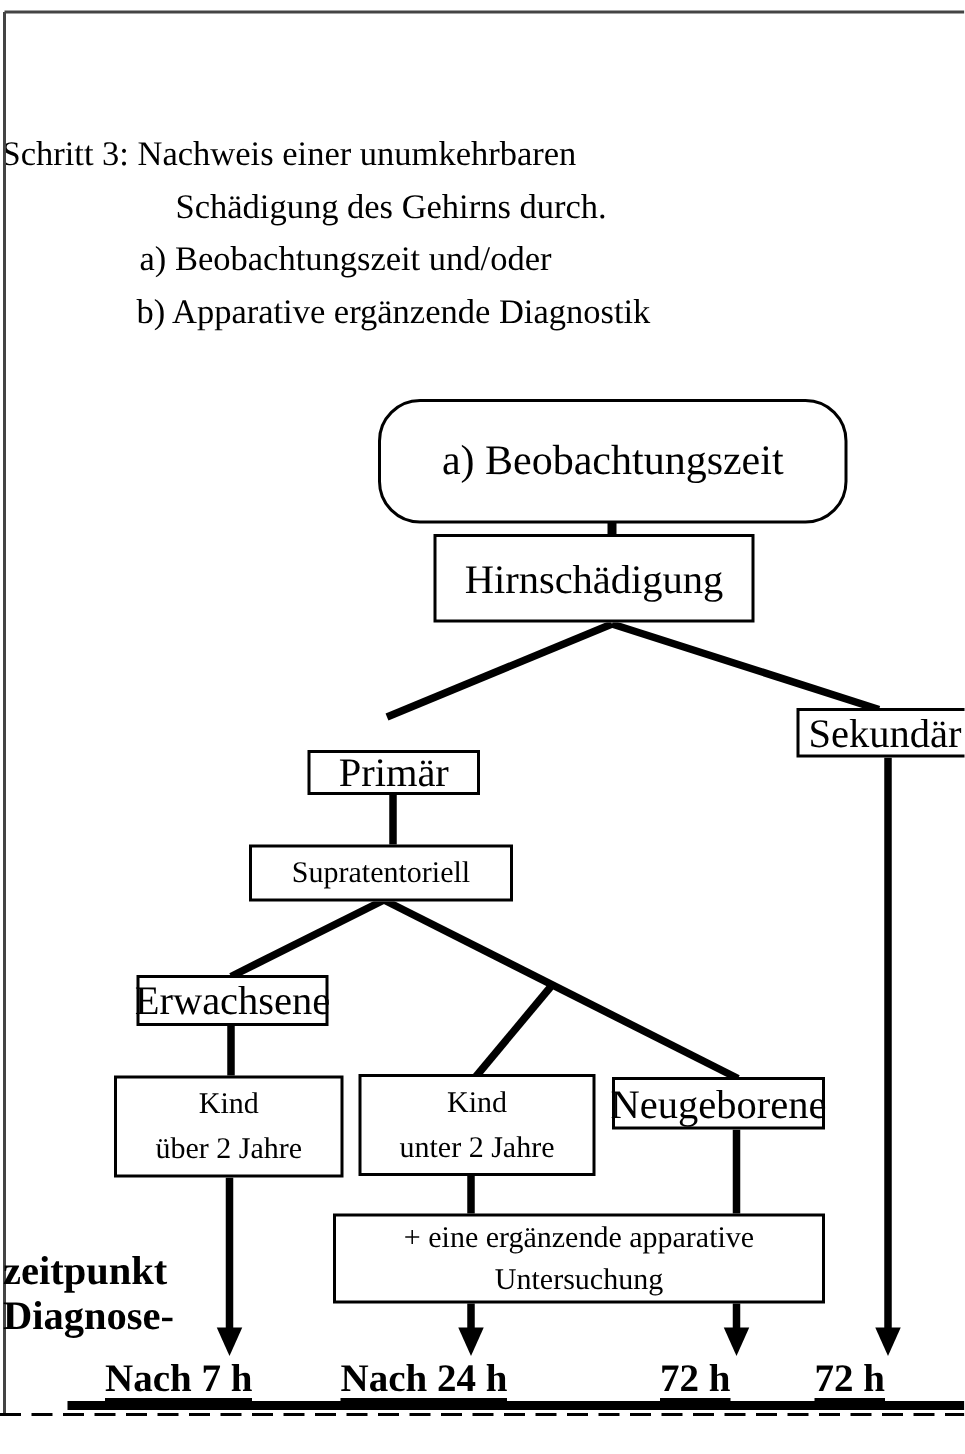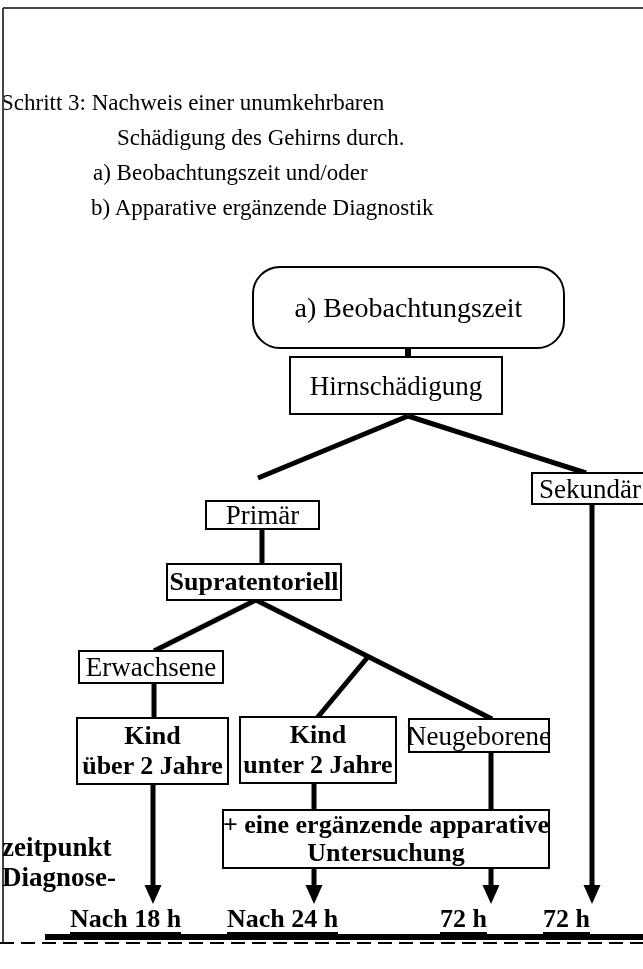--- a/index.html
+++ b/index.html
@@ -25,21 +25,21 @@
     display: flex;
     flex-direction: column;
     align-items: center;
     justify-content: center;
     text-align: center;
     font-size: 27px;
     line-height: 30px;
     white-space: nowrap;
     z-index: 2;
   }
-  .node.small { font-size: 26px; font-weight: bold; }
+  .node.small { font-size: 20px; }
   #svg-layer { position: absolute; left: 0; top: 0; z-index: 1; }
   .axis-label {
     position: absolute;
     font-weight: bold;
     font-size: 27px;
     line-height: 30px;
     white-space: nowrap;
     z-index: 2;
   }
   .tick {
@@ -91,21 +91,21 @@
 <div class="node" style="left:252px; top:242px; width:313px; height:83px; border-radius:28px; font-size:28px;margin-top:24px;">a) Beobachtungszeit</div>
 
 <div class="node" style="left:289px; top:356px; width:214px; height:59px;">Hirnschädigung</div>
 
 <div class="node" style="left:205px; top:476px; width:115px; height:30px;margin-top:24px;">Primär</div>
 
 <div class="node" style="left:531px; top:472px; width:118px; height:33px;">Sekundär</div>
 
 <div class="node small" style="left:166px; top:563px; width:176px; height:38px;">Supratentoriell</div>
 
-<div class="node" style="left:78px; top:650px; width:146px; height:34px;">Erwachsene</div>
+<div class="node" style="left:91px; top:650px; width:128px; height:34px;">Erwachsene</div>
 
 <div class="node small" style="left:76px; top:717px; width:153px; height:68px;">
   <span>Kind</span>
   <span>über 2 Jahre</span>
 </div>
 
 <div class="node small" style="left:239px; top:716px; width:158px; height:68px;">
   <span>Kind</span>
   <span>unter 2 Jahre</span>
 </div>
@@ -115,16 +115,16 @@
 <div class="node small" style="left:222px; top:809px; width:328px; height:60px; line-height:28px;">
   <span>+ eine ergänzende apparative</span>
   <span>Untersuchung</span>
 </div>
 
 <div class="axis-label" style="left:2px; top:832px;">
   <div>zeitpunkt</div>
   <div>Diagnose-</div>
 </div>
 
-<div class="tick" style="left:70px;  top:906px;">Nach 18 h</div>
+<div class="tick" style="left:70px;  top:906px;">Nach 7 h</div>
 <div class="tick" style="left:227px; top:906px;">Nach 24 h</div>
 <div class="tick" style="left:440px; top:906px;">72 h</div>
 <div class="tick" style="left:543px; top:906px;">72 h</div>
 
 </body></html>

